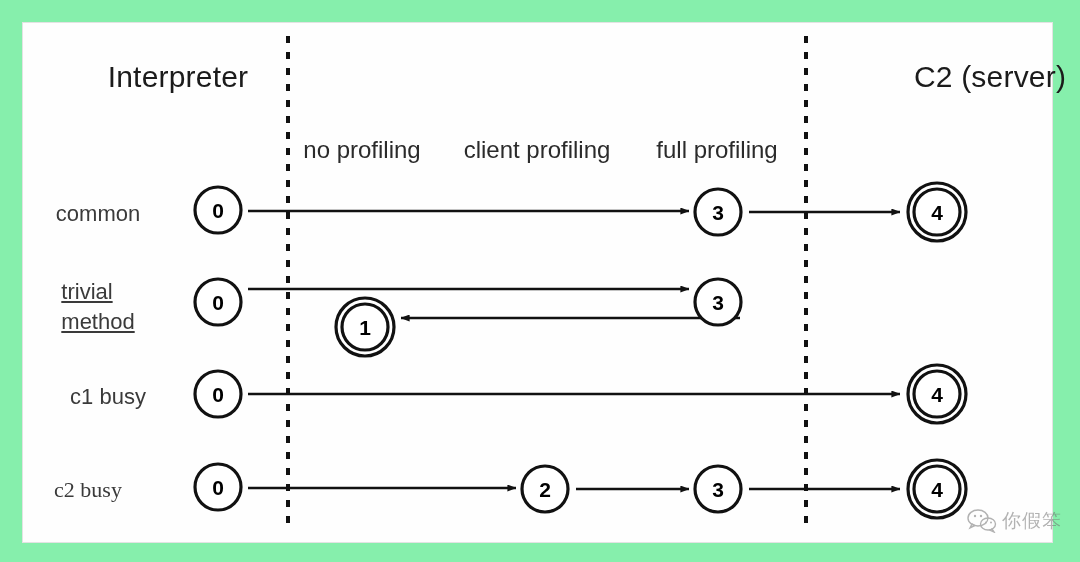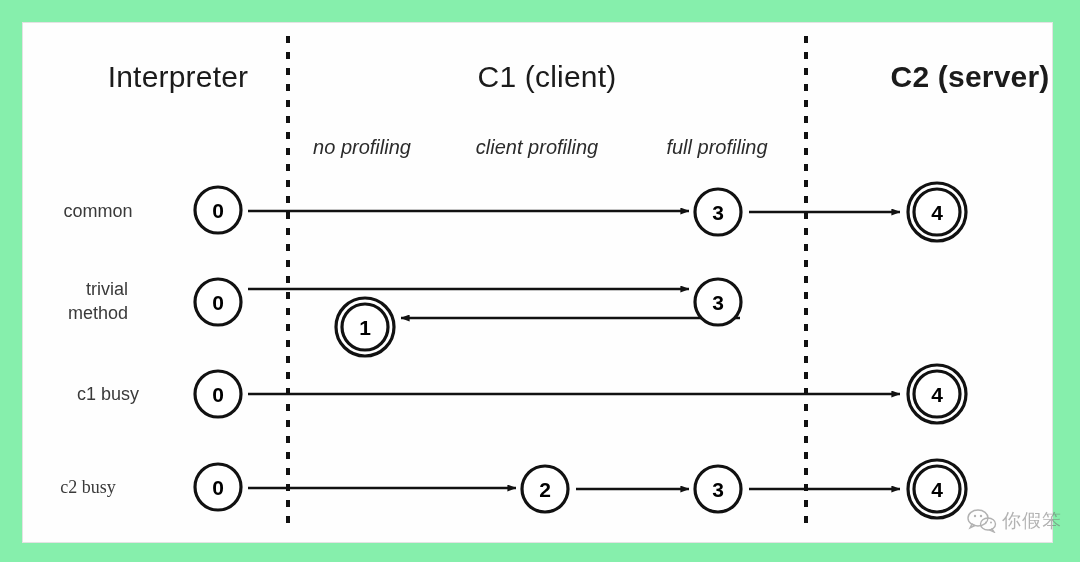--- a/index.html
+++ b/index.html
@@ -38,30 +38,29 @@
   }
   .col-title {
     position: absolute;
     font-size: 30px;
     color: #1b1b1b;
     white-space: nowrap;
     letter-spacing: 0.2px;
   }
   .sub-label {
     position: absolute;
-    font-size: 20px;
+    font-size: 24px;
     color: #2b2b2b;
     white-space: nowrap;
-    font-style: italic;
   }
   .row-label {
     position: absolute;
-    font-size: 18px;
+    font-size: 22px;
     color: #3a3a3a;
-    text-align: right;
+    text-align: left;
     line-height: 1.35;
     white-space: pre-line;
   }
   .node-num {
     position: absolute;
     font-size: 21px;
     font-weight: bold;
     color: #000;
     text-align: center;
     transform: translate(-50%, -50%);
@@ -148,29 +147,28 @@
           <circle cx="718" cy="489" r="23" fill="#ffffff" stroke="#111111" stroke-width="3.2"></circle>
         </g>
         <g>
           <circle cx="937" cy="489" r="29" fill="#ffffff" stroke="#111111" stroke-width="3.2"></circle>
           <circle cx="937" cy="489" r="23" fill="#ffffff" stroke="#111111" stroke-width="3.2"></circle>
         </g>
       </g>
   </svg>
 
   <div class="col-title" style="left:178px; top:60px; transform:translateX(-50%);">Interpreter</div>
-  <div class="col-title" style="left:547px; top:60px; transform:translateX(-50%);">C1 (client)</div>
-  <div class="col-title" style="left:970px; top:60px; transform:translateX(-50%);font-weight:bold;">C2 (server)</div>
+  <div class="col-title" style="left:990px; top:60px; transform:translateX(-50%);">C2 (server)</div>
 
   <div class="sub-label" style="left:362px; top:136px; transform:translateX(-50%);">no profiling</div>
   <div class="sub-label" style="left:537px; top:136px; transform:translateX(-50%);">client profiling</div>
   <div class="sub-label" style="left:717px; top:136px; transform:translateX(-50%);">full profiling</div>
 
   <div class="row-label" style="left:98px; top:199px; transform:translateX(-50%);">common</div>
-  <div class="row-label" style="left:98px; top:277px; transform:translateX(-50%);">trivial
+  <div class="row-label" style="left:98px; top:277px; transform:translateX(-50%);text-decoration:underline;">trivial
 method</div>
   <div class="row-label" style="left:108px; top:382px; transform:translateX(-50%);">c1 busy</div>
   <div class="row-label" style="left:88px; top:475px; transform:translateX(-50%);font-family:Liberation Serif, serif;">c2 busy</div>
 
   <div id="node-labels">
       <div class="node-num" style="left: 218px; top: 211px;">0</div>
       <div class="node-num" style="left: 718px; top: 213px;">3</div>
       <div class="node-num" style="left: 937px; top: 213px;">4</div>
       <div class="node-num" style="left: 218px; top: 303px;">0</div>
       <div class="node-num" style="left: 365px; top: 328px;">1</div>

